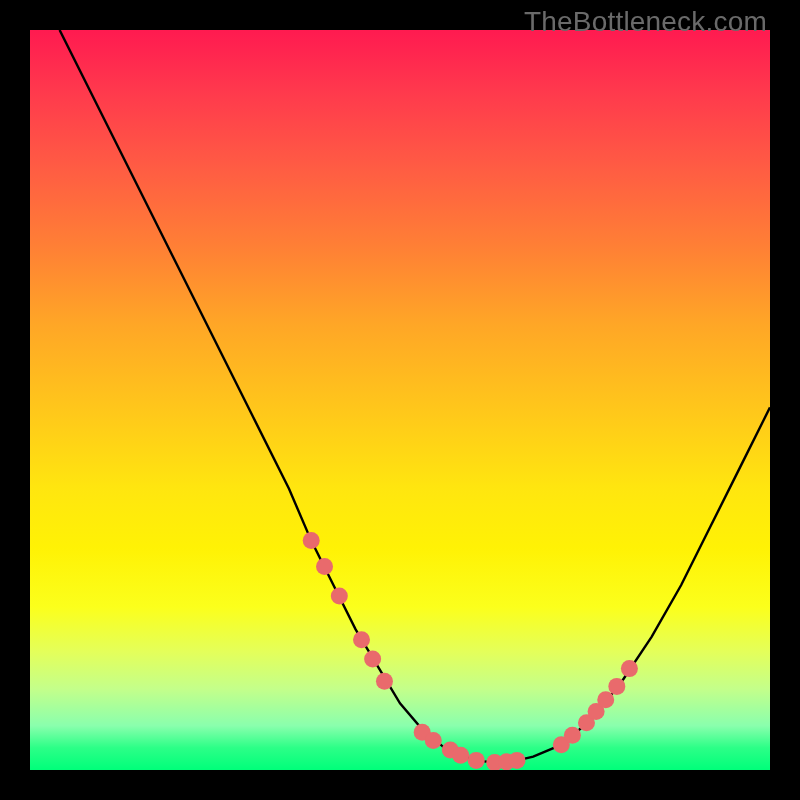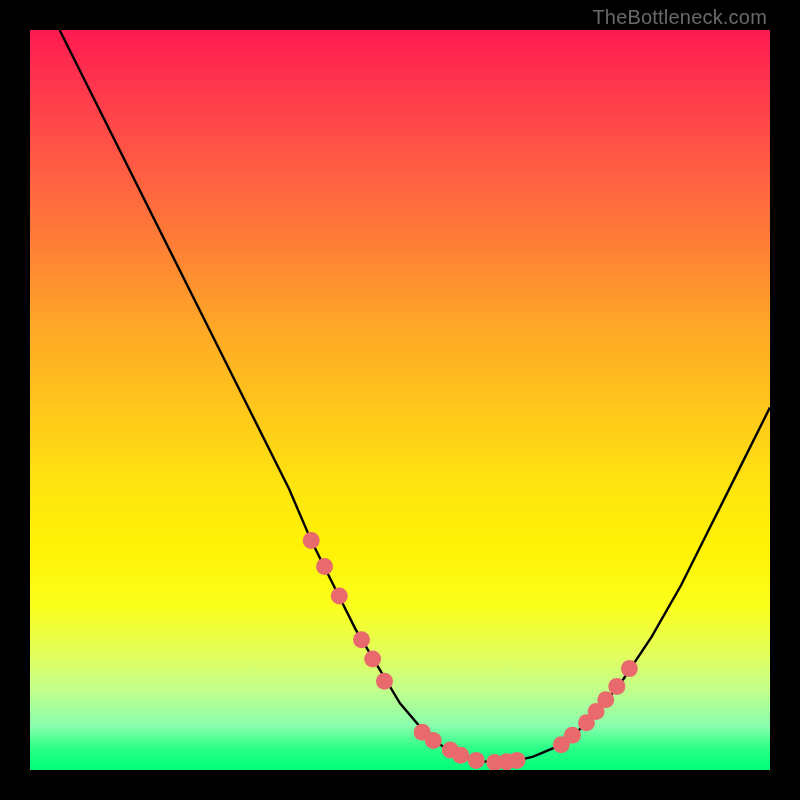--- a/index.html
+++ b/index.html
@@ -26,21 +26,21 @@
       #8affad 94%,
       #2cff87 97%,
       #00ff7a 100%
     );
   }
   .watermark {
     position: absolute;
     right: 33px;
     top: 6px;
     font-family: Arial, Helvetica, sans-serif;
-    font-size: 20px;
+    font-size: 28px;
     font-weight: 500;
     color: #6a6a6a;
     letter-spacing: 0.2px;
   }
   svg.curve { position: absolute; left: 0; top: 0; width: 740px; height: 740px; }
 </style>
 </head>
 <body>
 
 <div class="outer">

